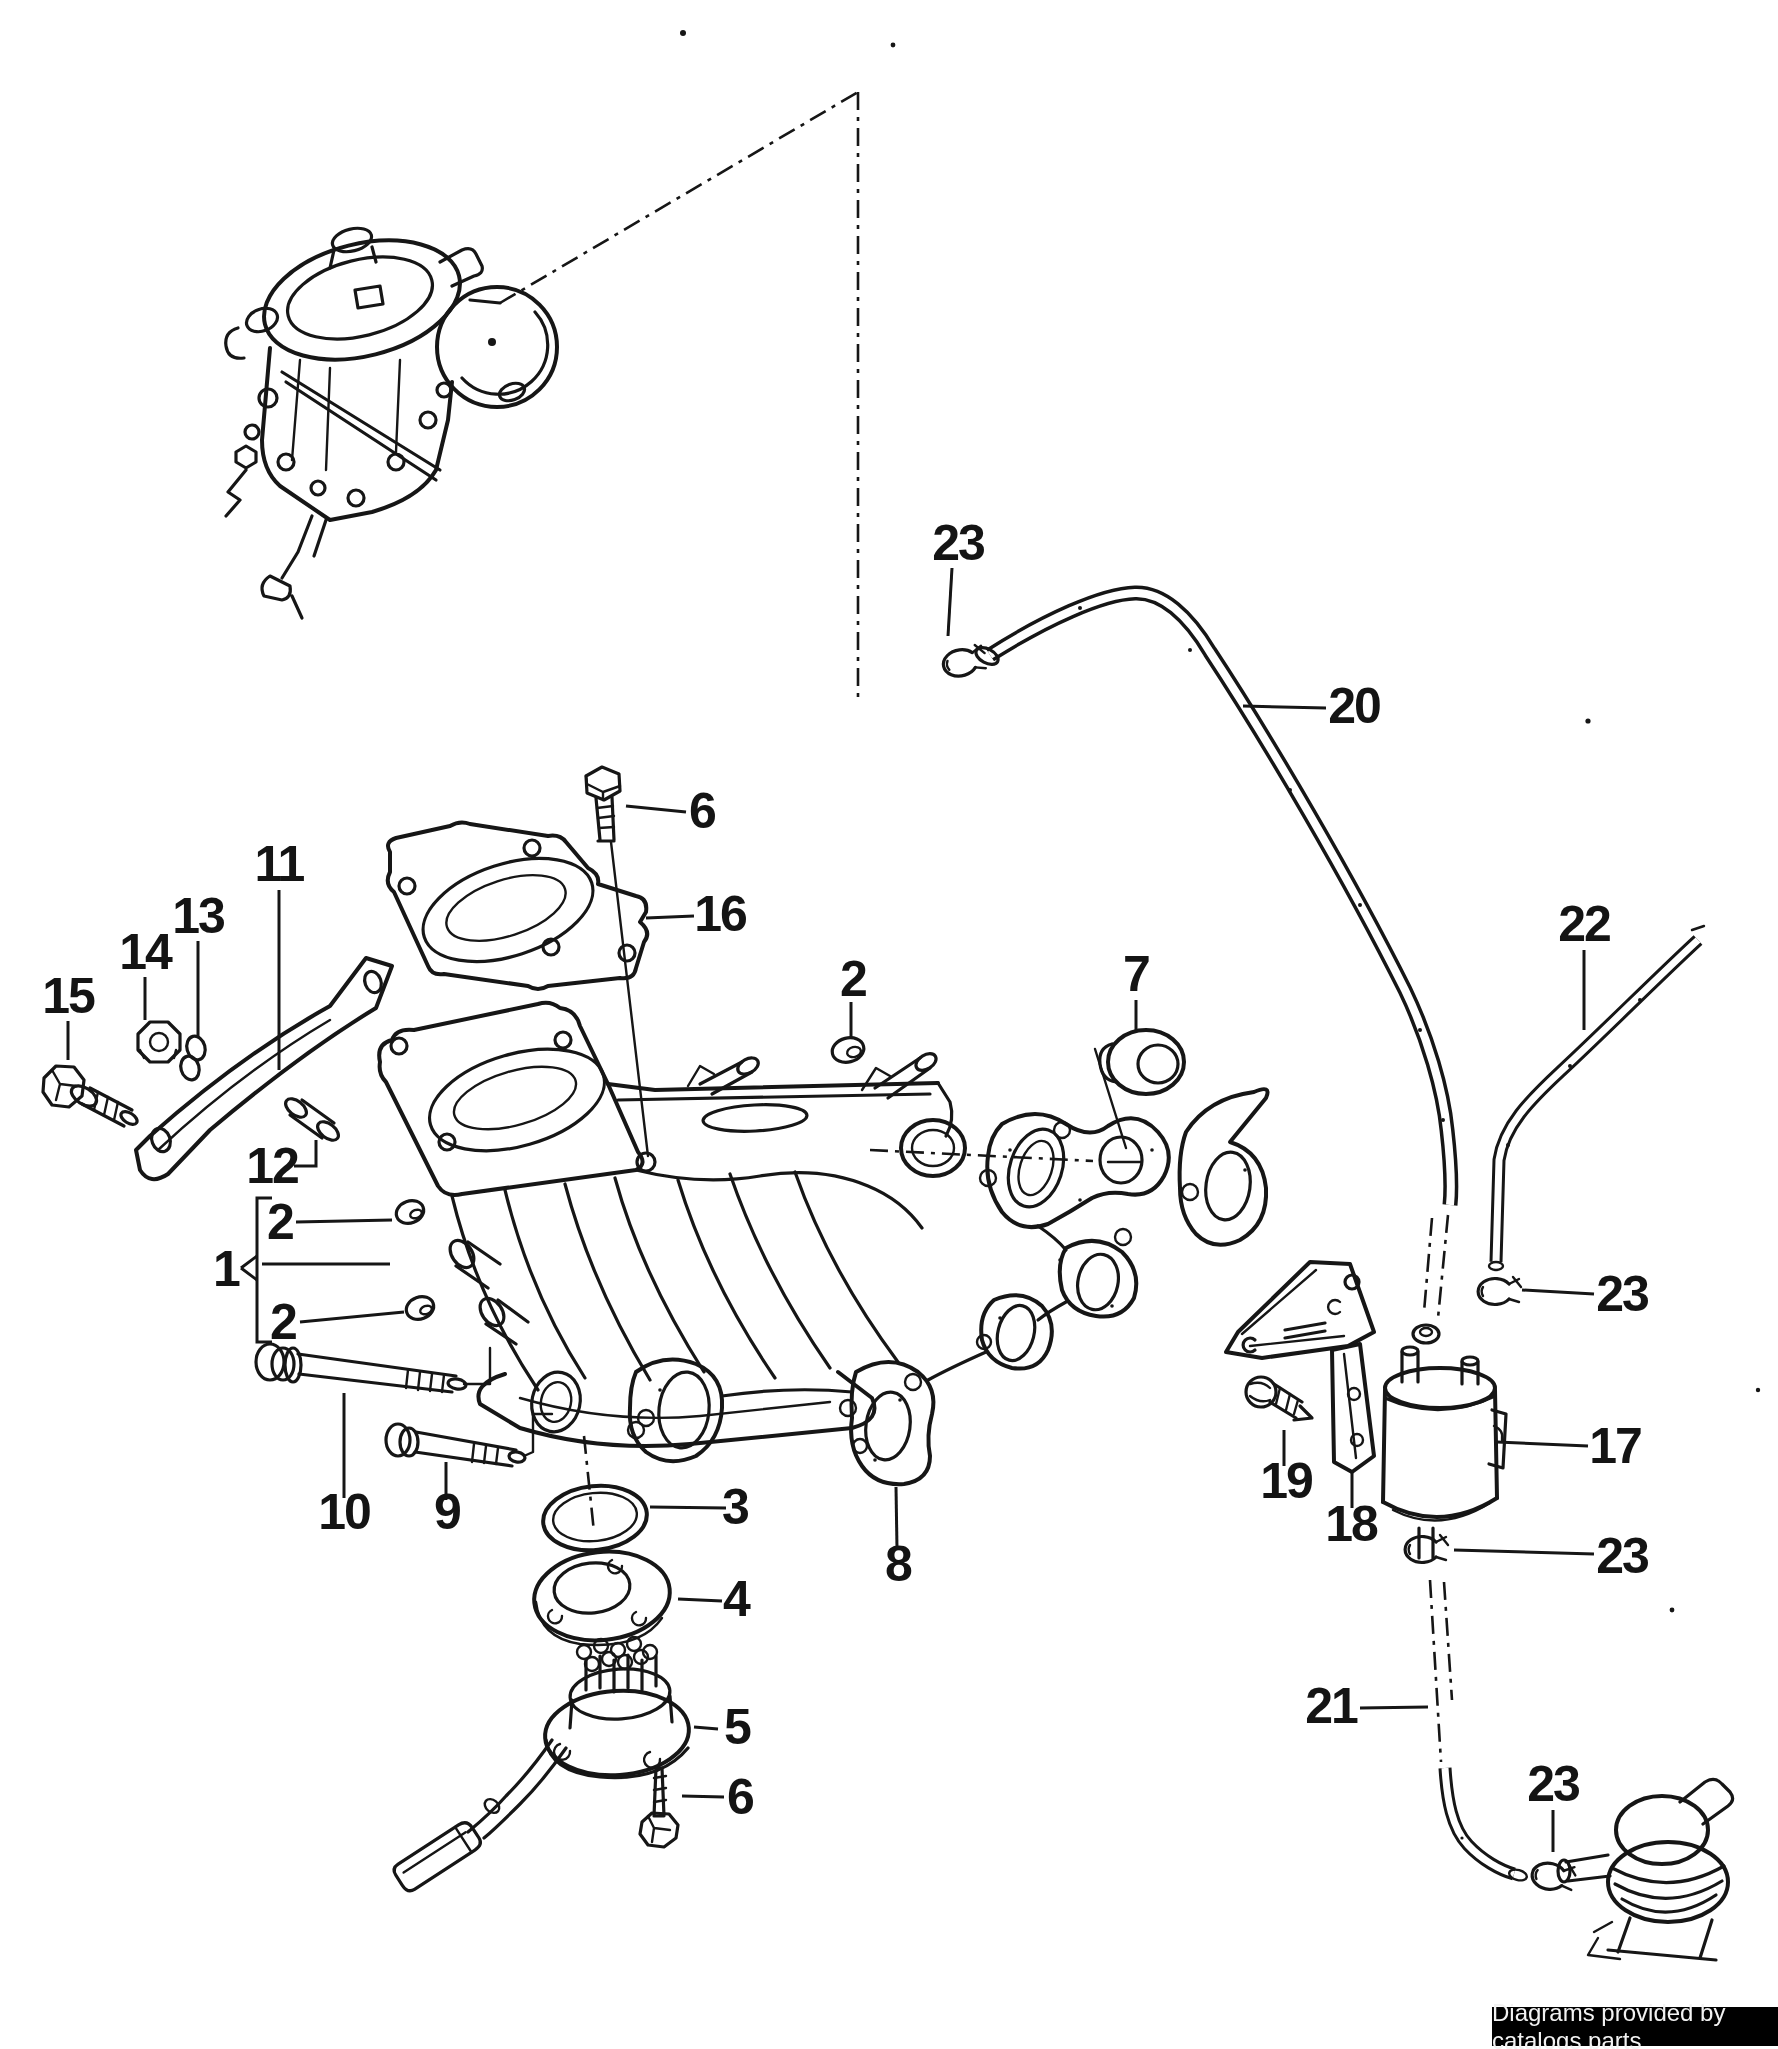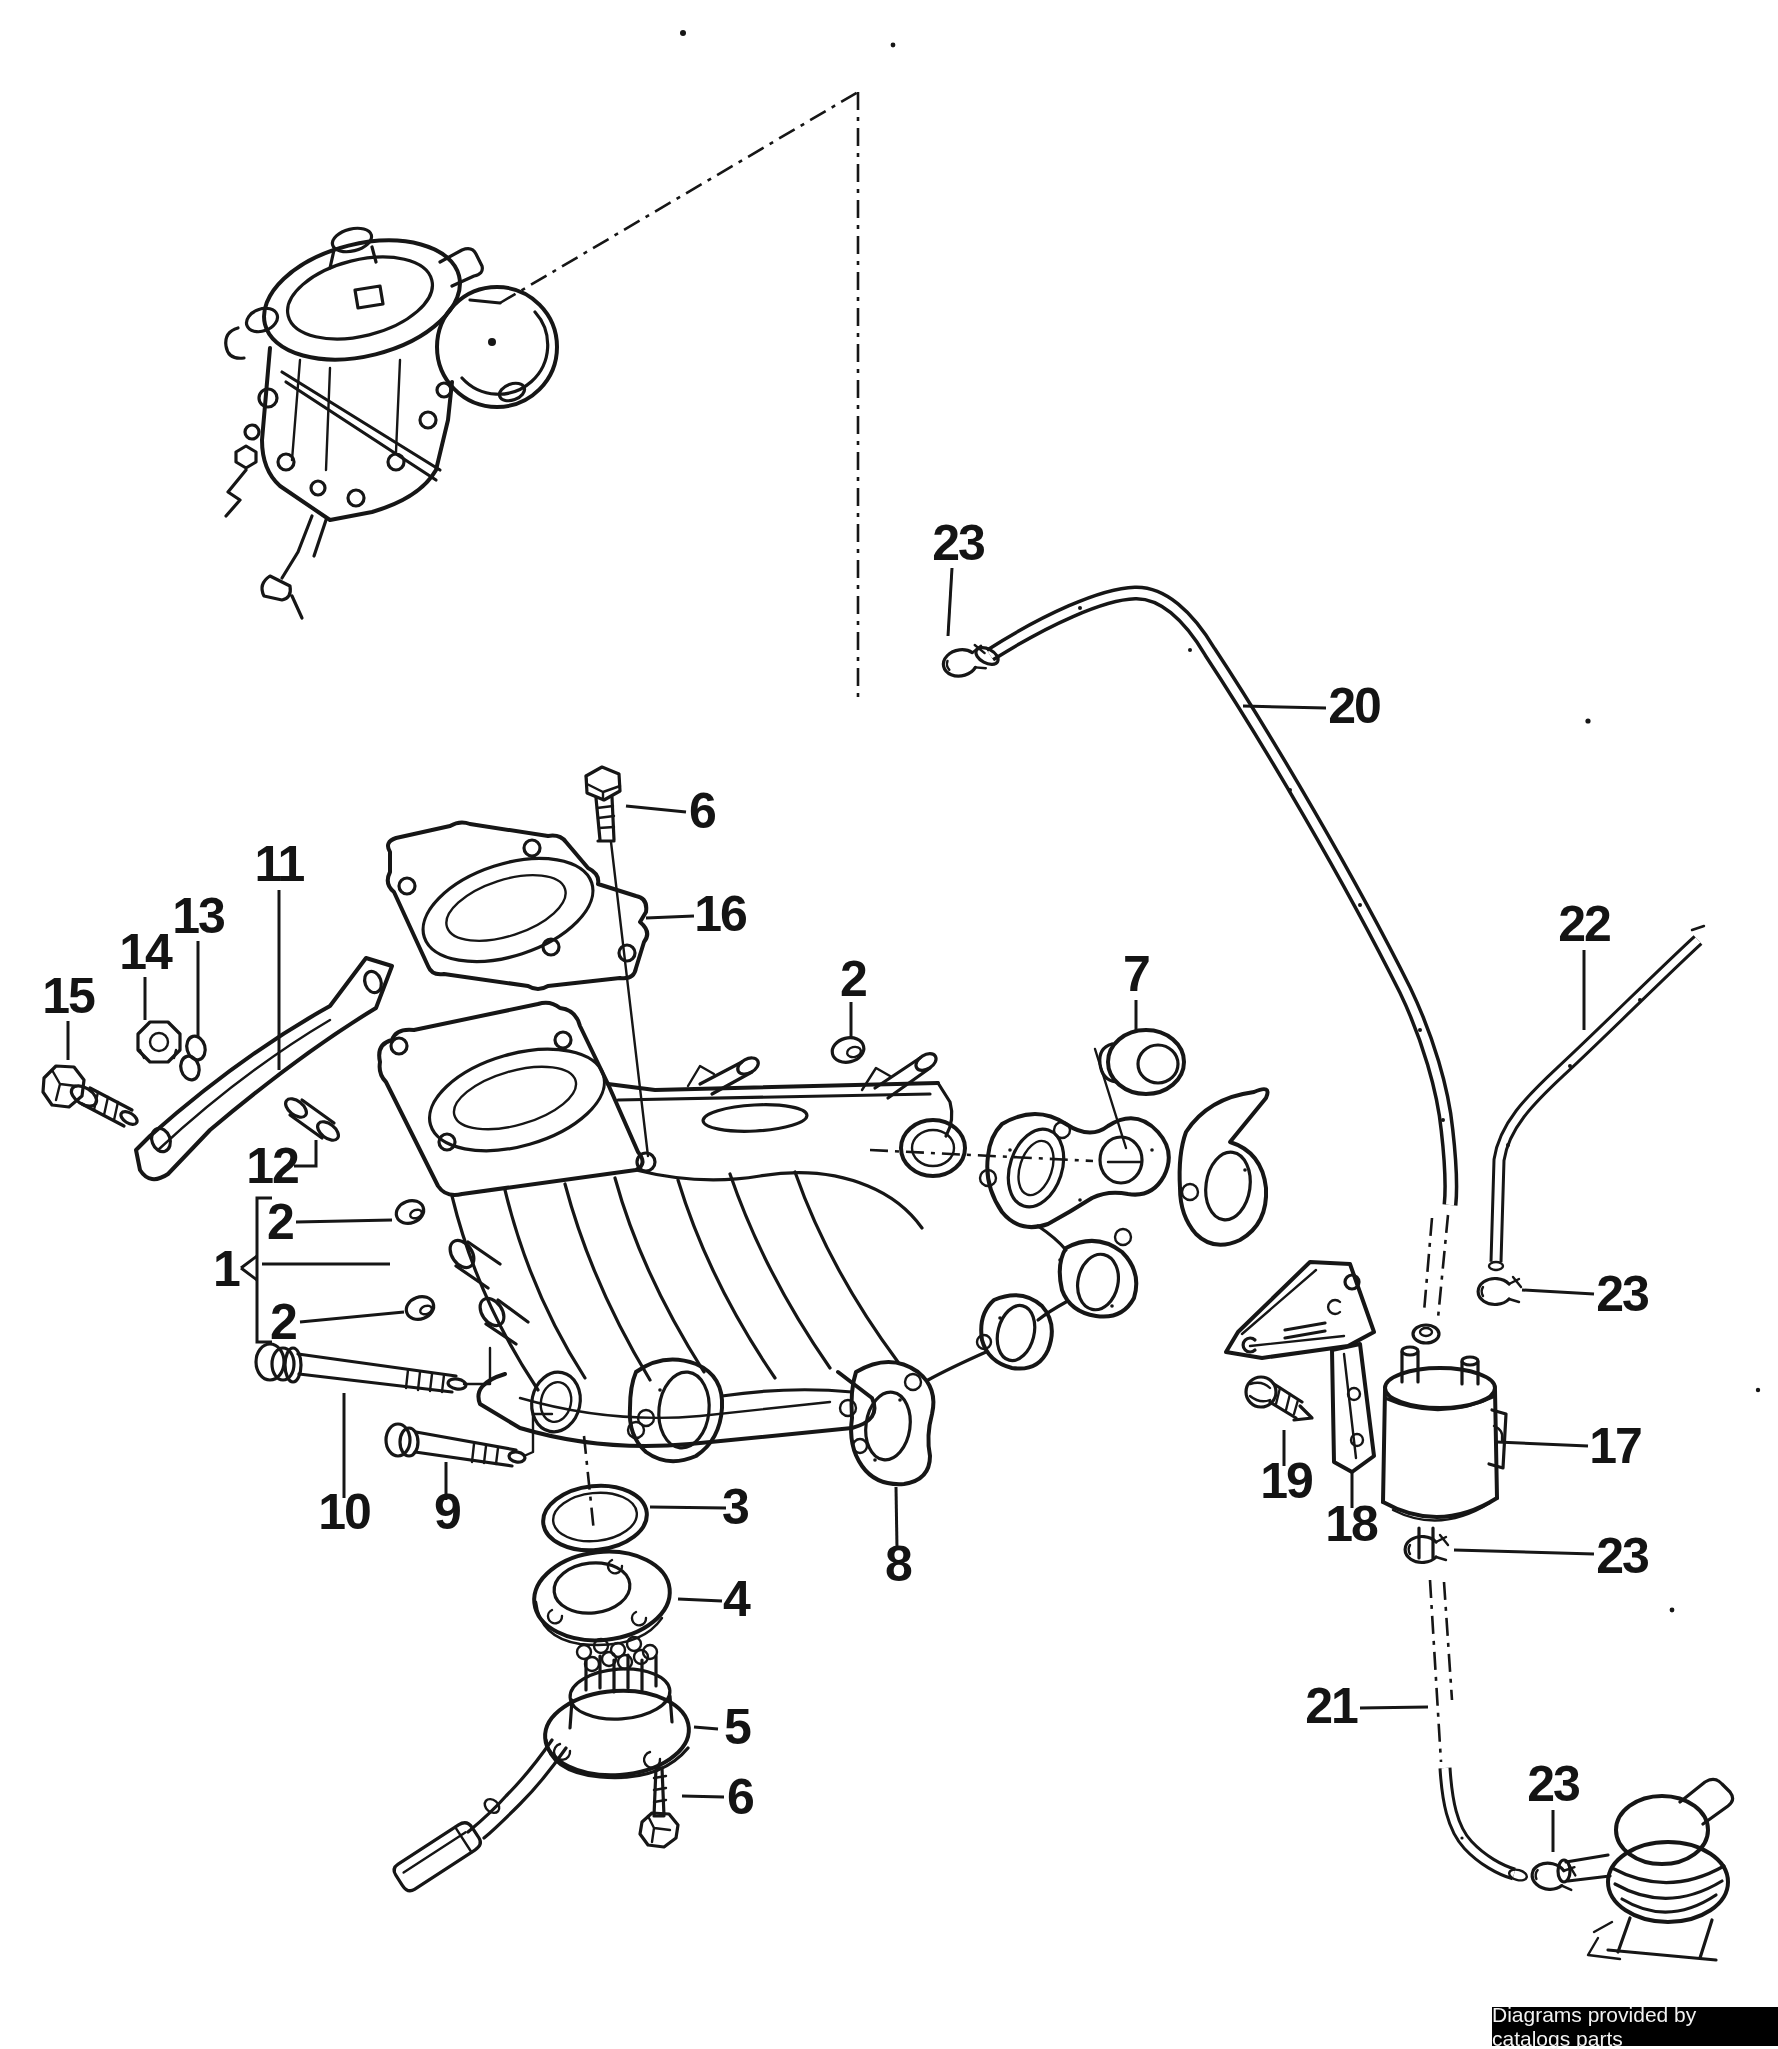--- a/index.html
+++ b/index.html
@@ -11,21 +11,21 @@
   .lead{stroke:#161616;stroke-width:3;fill:none;}
   .dd{stroke:#161616;stroke-width:2.6;fill:none;stroke-dasharray:18 7 4 7;}
   .hoseO{stroke:#161616;stroke-width:15;fill:none;}
   .hoseI{stroke:#ffffff;stroke-width:8;fill:none;}
   .hoseO2{stroke:#161616;stroke-width:13;fill:none;}
   .hoseI2{stroke:#ffffff;stroke-width:7;fill:none;}
   .callout{font-family:"Liberation Sans",sans-serif;font-weight:bold;font-size:50px;
            fill:#141414;letter-spacing:-2px;}
   .dot{fill:#161616;stroke:none;}
   #watermark{position:absolute;display:flex;align-items:center;justify-content:flex-end;
-             padding-right:12px;box-sizing:border-box;font-size:21px;}
+             padding-right:12px;box-sizing:border-box;font-size:24px;}
 </style>
 </head>
 <body>
 
 <div id="stage">
 <svg width="1778" height="2049" viewBox="0 0 1778 2049">
 
   <g>
     <path class="dd" d="M500,303 L858,92"></path>
     <path class="dd" d="M858,92 L858,700"></path>

